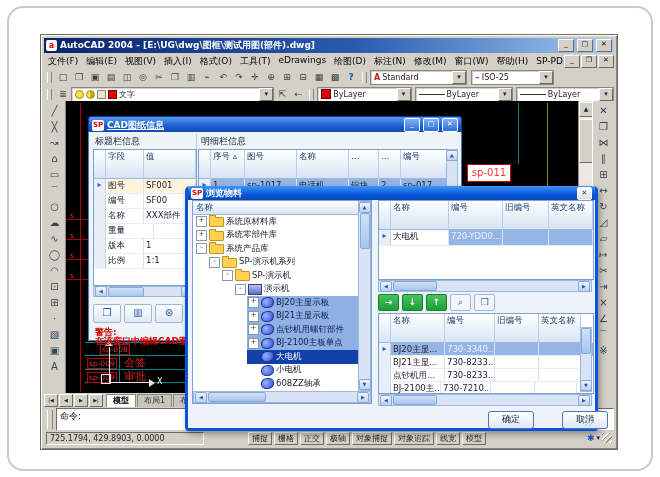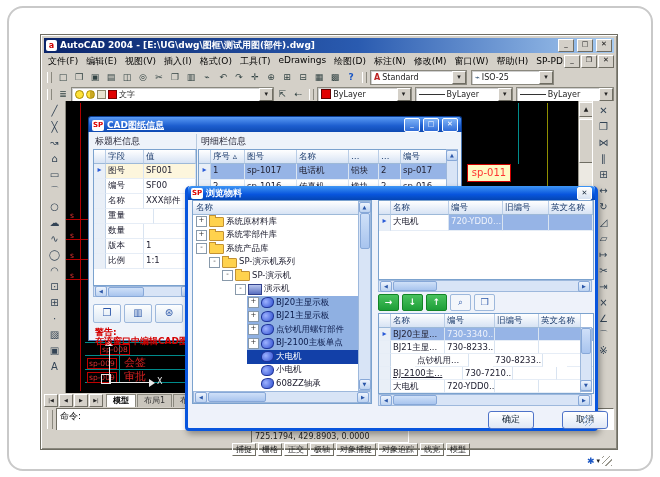--- a/index.html
+++ b/index.html
@@ -47,21 +47,21 @@
   #modify-tb{left:551px;border-left:1px solid #fff;}
   .v-btn{width:18px;height:16px;font-size:10px;line-height:16px;text-align:center;color:#345;flex:0 0 auto;}
 
   #canvas{position:absolute;left:25px;top:66px;width:512px;height:292px;background:#000;overflow:hidden;}
   .redline{position:absolute;background:#b20000;}
   .tealline{position:absolute;background:#008b8b;}
   .yline{position:absolute;background:#8f8f00;}
   .rtxt{position:absolute;color:#e03030;font-size:7.5px;white-space:nowrap;}
   .rtxt.big{font-size:11px;color:#d82020;}
   .rtxt.box{border:1px solid #c00000;padding:0 1px;}
-  #sp011{position:absolute;left:401px;top:63px;width:42px;height:16px;border:1px solid #d00000;background:#fef9c3;
+  #sp011{position:absolute;left:401px;top:63px;width:42px;height:16px;border:1px solid #d00000;background:#ffffff;
        color:#ff3232;font-size:10px;text-align:center;line-height:16px;}
   .ucs{position:absolute;background:#e8e8e8;}
   .ucs-tri-up{position:absolute;width:0;height:0;border-left:4px solid transparent;border-right:4px solid transparent;border-bottom:6px solid #e8e8e8;}
   .ucs-tri-rt{position:absolute;width:0;height:0;border-top:4px solid transparent;border-bottom:4px solid transparent;border-left:6px solid #e8e8e8;}
   .ucs-sq{position:absolute;width:8px;height:8px;border:1px solid #e8e8e8;}
   .ucs-x{position:absolute;color:#e8e8e8;font-size:8px;}
 
   #canvas-scroll{position:absolute;left:537px;top:66px;width:14px;height:292px;background:#ece9e2;border-left:1px solid #9a988e;}
   .cs-arrow{width:12px;height:13px;background:#d4d0c8;border:1px solid;border-color:#fff #6f6d63 #6f6d63 #fff;
        font-size:6px;text-align:center;line-height:12px;color:#222;margin:1px auto 0 auto;}
@@ -69,39 +69,39 @@
 
   
   #tabs{position:absolute;left:3px;top:358px;right:3px;height:14px;display:flex;align-items:flex-end;font-size:8px;background:#d4d0c8;}
   .tab-nav{width:12px;height:11px;background:#d4d0c8;border:1px solid;border-color:#fff #6f6d63 #6f6d63 #fff;
        font-size:5px;line-height:10px;text-align:center;margin-right:1px;color:#222;}
   .tab{padding:0 6px;height:12px;line-height:12px;border:1px solid #8a887e;border-bottom:none;background:#c9c5bc;margin-right:1px;color:#333;}
   .tab.active{background:#fff;font-weight:bold;color:#000;}
   #cmd{position:absolute;left:3px;top:372px;right:3px;height:23px;background:#d4d0c8;display:flex;align-items:stretch;padding:1px 0;}
   .cmd-grip{width:4px;border-left:1px solid #fff;border-right:1px solid #8a887e;margin:2px 3px;}
   .cmd-box{flex:1;background:#fff;border:1px solid;border-color:#6f6d63 #fff #fff #6f6d63;font-size:9px;padding:1px 3px;color:#111;}
-  #status{position:absolute;left:3px;top:395px;right:3px;height:16px;background:#d4d0c8;display:flex;align-items:center;font-size:8px;flex-direction:column;}
+  #status{position:absolute;left:3px;top:395px;right:3px;height:16px;background:#d4d0c8;display:flex;align-items:center;font-size:8px;}
   .coords{width:150px;height:11px;border:1px solid;border-color:#6f6d63 #fff #fff #6f6d63;padding:0 3px;line-height:11px;
        font-size:8px;color:#222;margin-left:2px;}
   .sb-btns{display:flex;gap:2px;margin-left:44px;}
   .sb-btn{border:1px solid;border-color:#fff #6f6d63 #6f6d63 #fff;padding:0 3px;height:11px;line-height:11px;color:#222;white-space:nowrap;}
   .sb-right{margin-left:auto;display:flex;align-items:center;gap:2px;margin-right:2px;}
   .sb-ico{color:#1a56c4;font-size:9px;}
   .sb-arr{font-size:7px;color:#222;}
   .rgrip{width:10px;height:10px;background:
       repeating-linear-gradient(135deg,#fff 0 1px,#9a988e 1px 2px,transparent 2px 4px);}
 
   
   .grid{position:absolute;background:#fff;border:1px solid #7ba2ce;overflow:hidden;}
   .g-row{display:flex;height:15px;}
   .g-row.sel{background:#96b4e6;}
   .cream .g-row.sel{background:#fdf6dd;}
   .g-cell{box-sizing:border-box;overflow:hidden;white-space:nowrap;padding:1px 2px;font-size:8.5px;color:#223;
        border-right:1px solid #d9e4f1;border-bottom:1px solid #e6edf6;}
-  .g-head{height:14px;}
+  .g-head{height:29px;}
   .g-head .g-cell{background:linear-gradient(180deg,#ffffff,#d7e3f4);border-right:1px solid #b9cde6;
        border-bottom:1px solid #9db9d8;color:#1a3a6b;}
   .g-ind{width:12px;flex:0 0 auto;background:#e9eff7;border-right:1px solid #c3d4e8;color:#2a5bd7;font-size:8px;
        text-align:center;padding:1px 0;}
   .sel .num{color:#eef2fb;}
   .cell-focus{background:#fff;}
   .xbar{position:absolute;background:#d8e4f6;border:1px solid #9db8dc;display:flex;align-items:center;box-sizing:border-box;}
   .xa{width:10px;height:9px;flex:0 0 auto;background:linear-gradient(180deg,#eef4fd,#bcd2f0);border:1px solid #87a8d8;
        color:#2a56a8;font-size:5px;line-height:8px;text-align:center;border-radius:2px;margin:0 1px;}
   .xthumb{height:8px;width:42px;background:linear-gradient(180deg,#cfe0f8,#a8c4ee);border:1px solid #87a8d8;border-radius:2px;}
@@ -427,25 +427,20 @@
             <span class="g-cell" style="width: 38px; flex: 0 0 auto;">名称</span>
             <span class="g-cell" style="width: 52px; flex: 0 0 auto;">XXX部件</span>
           </div>
           <div class="g-row">
             <span class="g-cell g-ind"></span>
             <span class="g-cell" style="width: 48px; flex: 0 0 auto;">重量</span>
             <span class="g-cell" style="width: 52px; flex: 0 0 auto;"></span>
           </div>
           <div class="g-row">
             <span class="g-cell g-ind"></span>
-            <span class="g-cell" style="width: 38px; flex: 0 0 auto;">数量</span>
-            <span class="g-cell" style="width: 52px; flex: 0 0 auto;"></span>
-          </div>
-          <div class="g-row">
-            <span class="g-cell g-ind"></span>
             <span class="g-cell" style="width: 38px; flex: 0 0 auto;">版本</span>
             <span class="g-cell" style="width: 52px; flex: 0 0 auto;">1</span>
           </div>
           <div class="g-row">
             <span class="g-cell g-ind"></span>
             <span class="g-cell" style="width: 38px; flex: 0 0 auto;">比例</span>
             <span class="g-cell" style="width: 52px; flex: 0 0 auto;">1:1</span>
           </div>
         </div>
       <div class="xbar" style="left:4px;top:154px;width:102px;height:11px;">
@@ -661,30 +656,30 @@
               <span class="g-cell" style="width: 44px; flex: 0 0 auto;"></span>
               <span class="g-cell" style="width: 42px; flex: 0 0 auto;"></span>
             </div>
             <div class="g-row" style="height: 13px;">
               <span class="g-cell g-ind"></span>
               <span class="g-cell" style="width: 54px; flex: 0 0 auto;">BJ21主显...</span>
               <span class="g-cell" style="width: 50px; flex: 0 0 auto;">730-8233...</span>
               <span class="g-cell" style="width: 44px; flex: 0 0 auto;"></span>
               <span class="g-cell" style="width: 42px; flex: 0 0 auto;"></span>
             </div>
-            <div class="g-row" style="height: 13px; gap: 24px;">
+            <div class="g-row" style="height: 13px;">
               <span class="g-cell g-ind"></span>
               <span class="g-cell" style="width: 54px; flex: 0 0 auto;">点钞机用...</span>
               <span class="g-cell" style="width: 50px; flex: 0 0 auto;">730-8233...</span>
               <span class="g-cell" style="width: 44px; flex: 0 0 auto;"></span>
               <span class="g-cell" style="width: 42px; flex: 0 0 auto;"></span>
             </div>
             <div class="g-row" style="height: 13px;">
               <span class="g-cell g-ind"></span>
-              <span class="g-cell" style="width: 72px; flex: 0 0 auto; text-decoration: underline;">BJ-2100主...</span>
+              <span class="g-cell" style="width: 50px; flex: 0 0 auto;">BJ-2100主...</span>
               <span class="g-cell" style="width: 50px; flex: 0 0 auto;">730-7210...</span>
               <span class="g-cell" style="width: 44px; flex: 0 0 auto;"></span>
               <span class="g-cell" style="width: 42px; flex: 0 0 auto;"></span>
             </div>
             <div class="g-row" style="height: 13px;">
               <span class="g-cell g-ind"></span>
               <span class="g-cell" style="width: 54px; flex: 0 0 auto;">大电机</span>
               <span class="g-cell" style="width: 50px; flex: 0 0 auto;">720-YDD0...</span>
               <span class="g-cell" style="width: 44px; flex: 0 0 auto;"></span>
               <span class="g-cell" style="width: 42px; flex: 0 0 auto;"></span>

